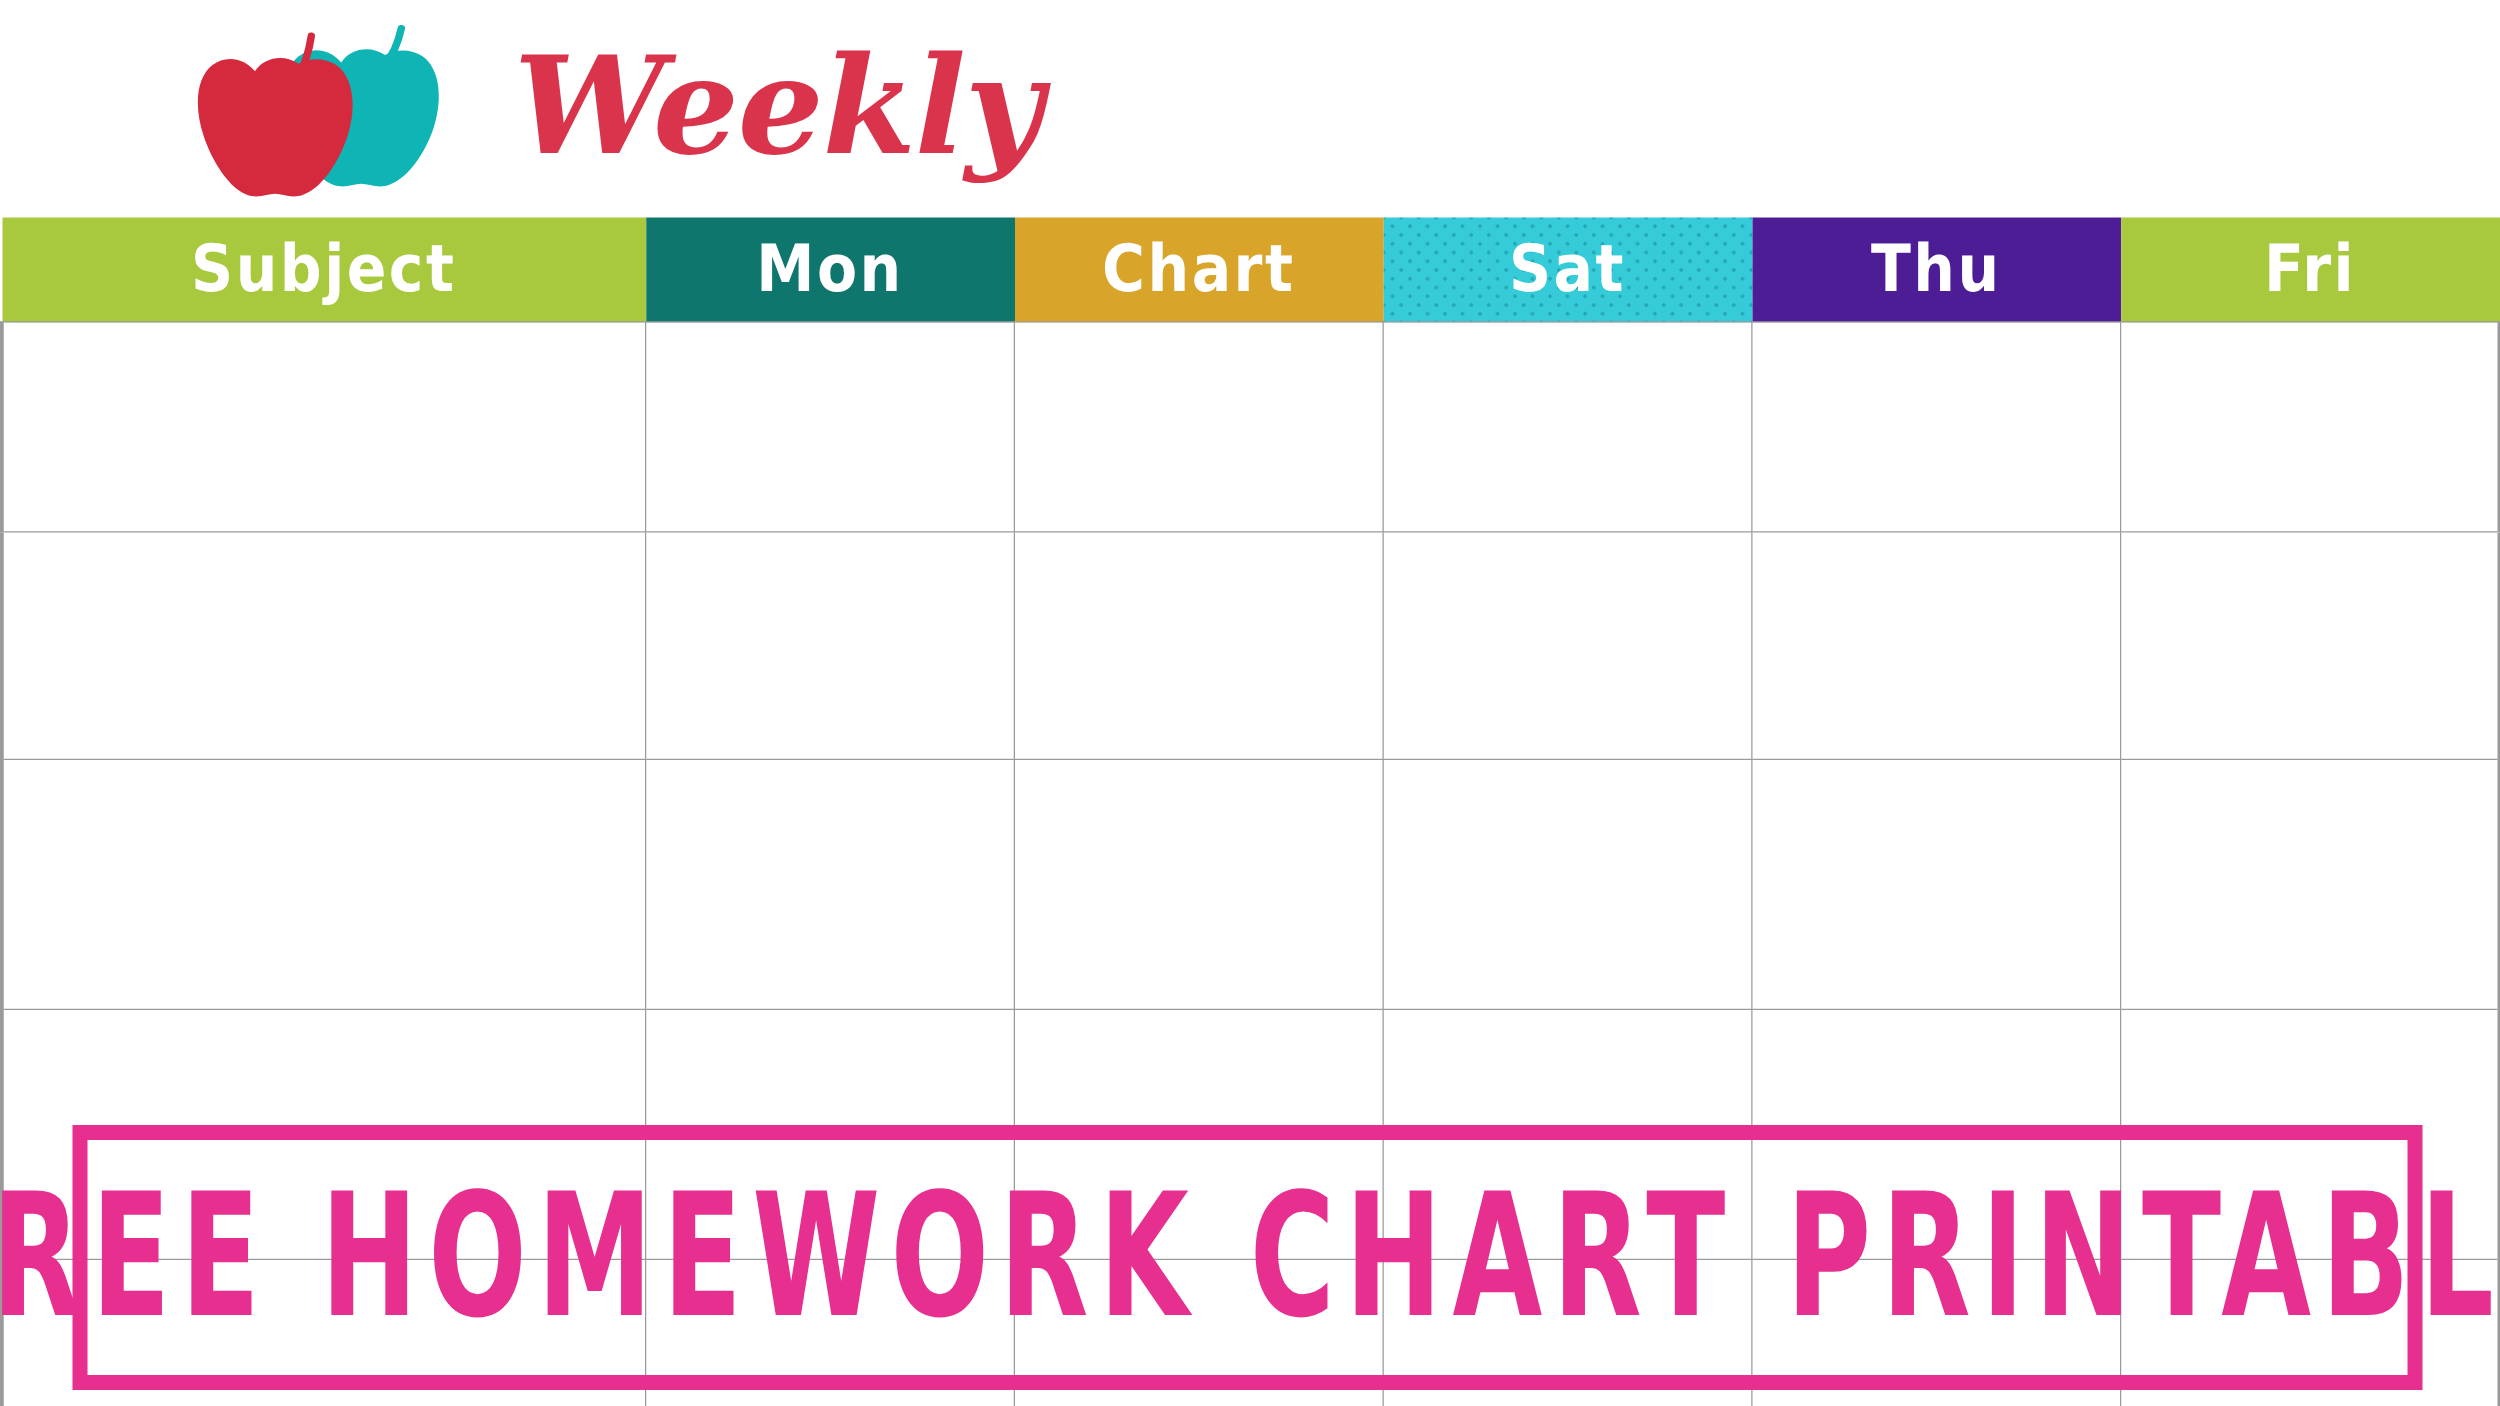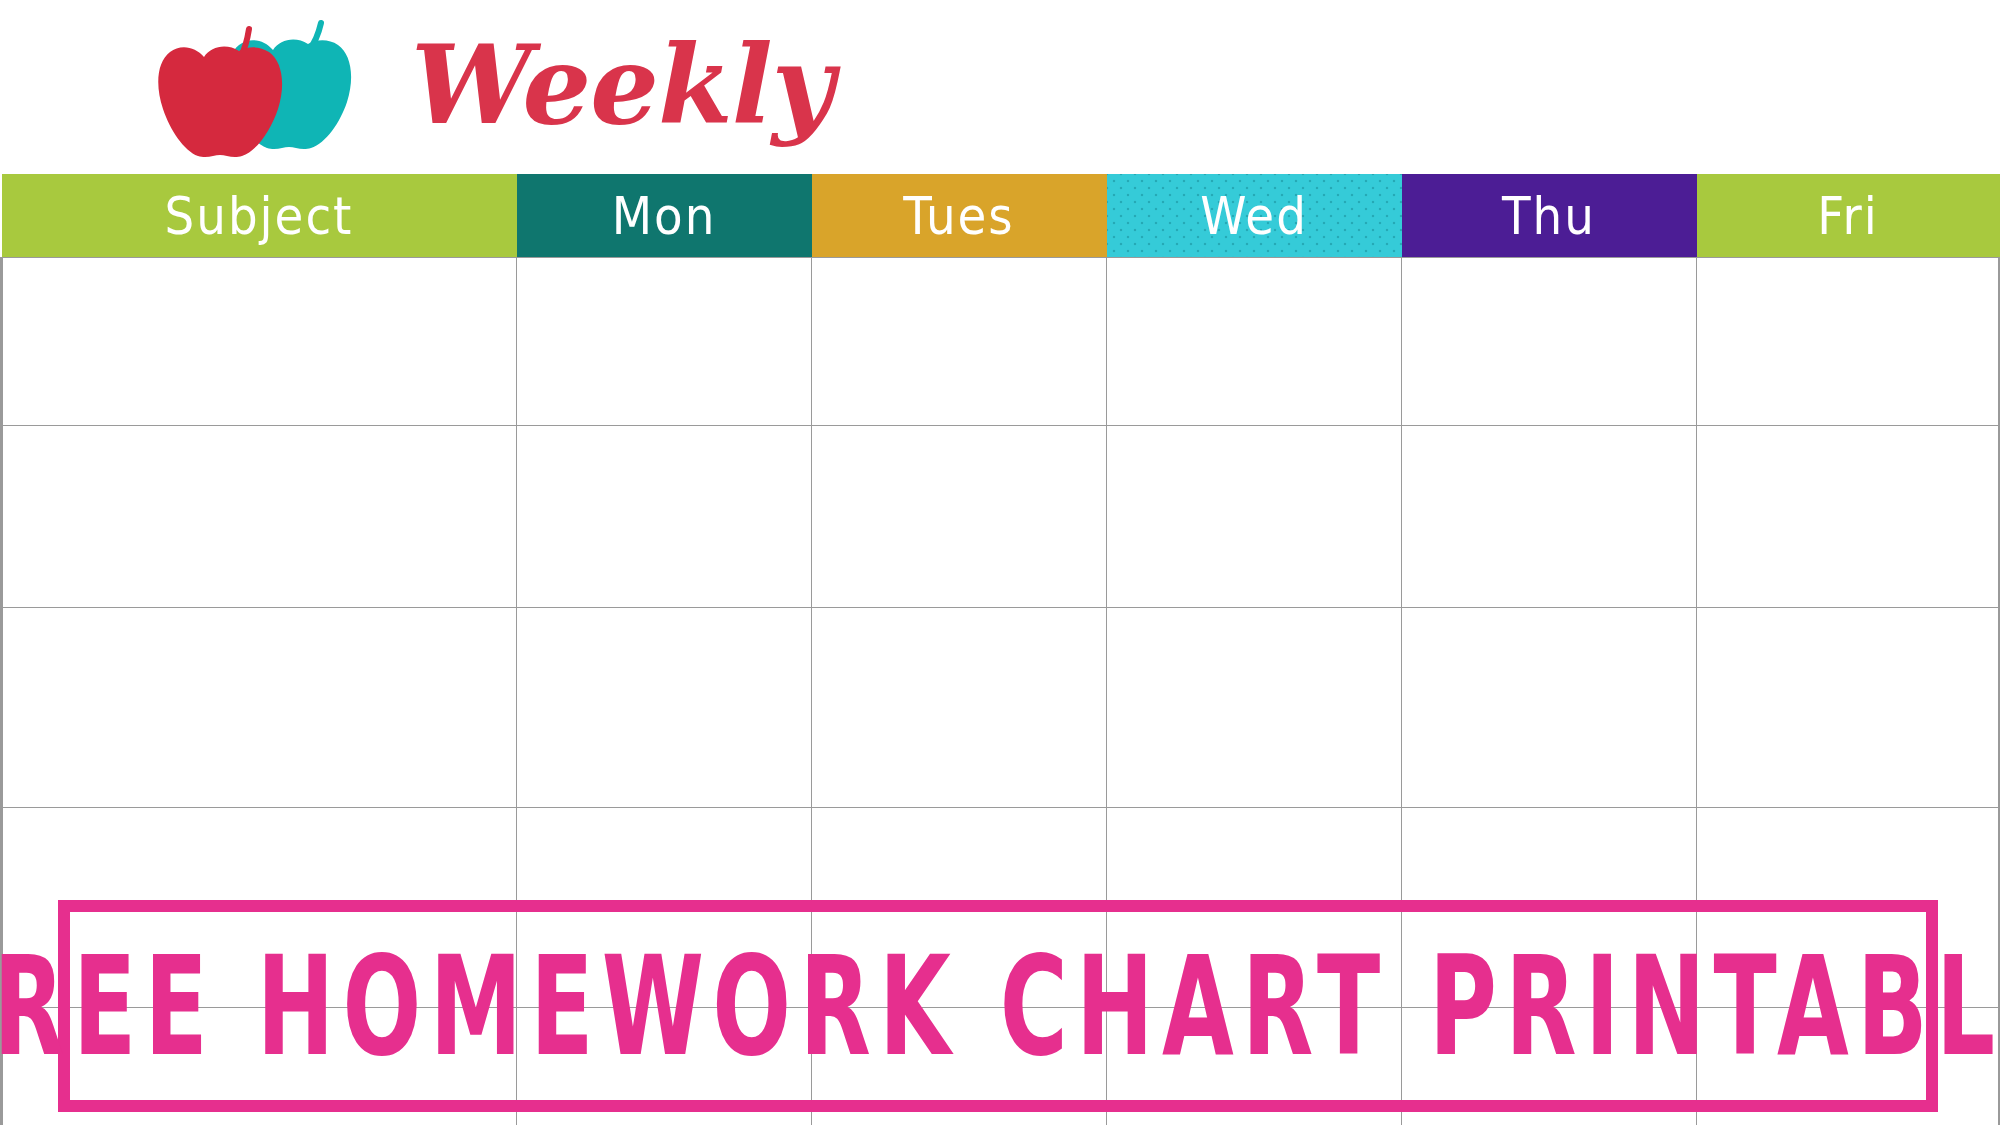--- a/index.html
+++ b/index.html
@@ -63,21 +63,21 @@
     width: 2000px;
     border-collapse: collapse;
     table-layout: fixed;
   }
   #chart-table th {
     height: 83px;
     padding: 0;
     margin: 0;
     color: #ffffff;
     font-family: "DejaVu Sans Condensed", "Liberation Sans Narrow", "Liberation Sans", sans-serif;
-    font-weight: normal;
+    font-weight: bold;
     font-size: 52px;
     letter-spacing: 2px;
     text-align: center;
     vertical-align: middle;
     border: none;
   }
   #chart-table td {
     padding: 0;
     margin: 0;
     border: 1px solid #9a9a9a;
@@ -176,22 +176,22 @@
       <col class="col-day">
       <col class="col-day">
       <col class="col-day">
       <col class="col-day">
       <col class="col-last">
     </colgroup>
     <thead>
       <tr>
         <th class="hdr-green">Subject</th>
         <th class="hdr-red">Mon</th>
-        <th class="hdr-gold">Tues</th>
-        <th class="hdr-cyan">Wed</th>
+        <th class="hdr-gold">Chart</th>
+        <th class="hdr-cyan">Sat</th>
         <th class="hdr-purple">Thu</th>
         <th class="hdr-green">Fri</th>
       </tr>
     </thead>
     <tbody>
       <tr style="height:168px;">
         <td class="first-col"></td>
         <td></td>
         <td></td>
         <td></td>

